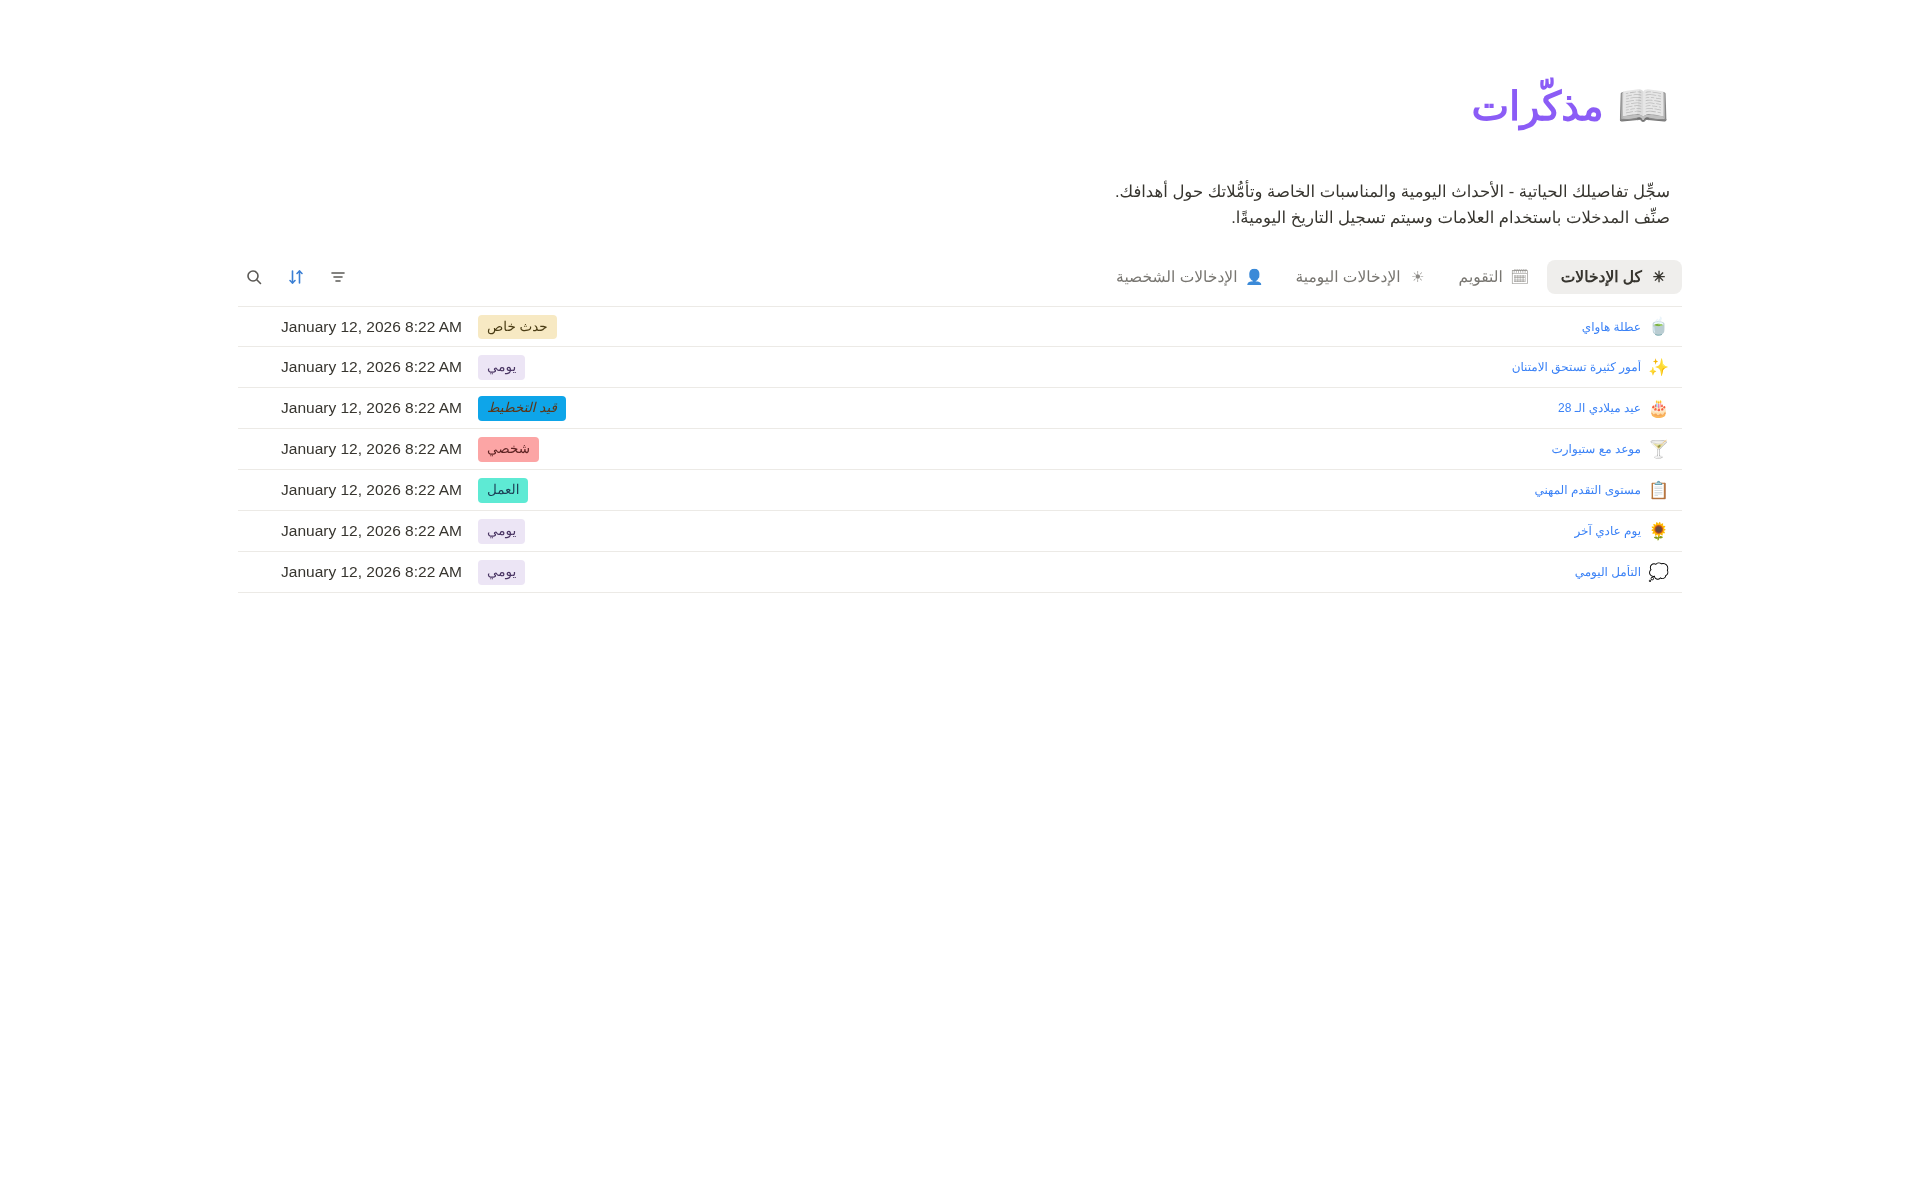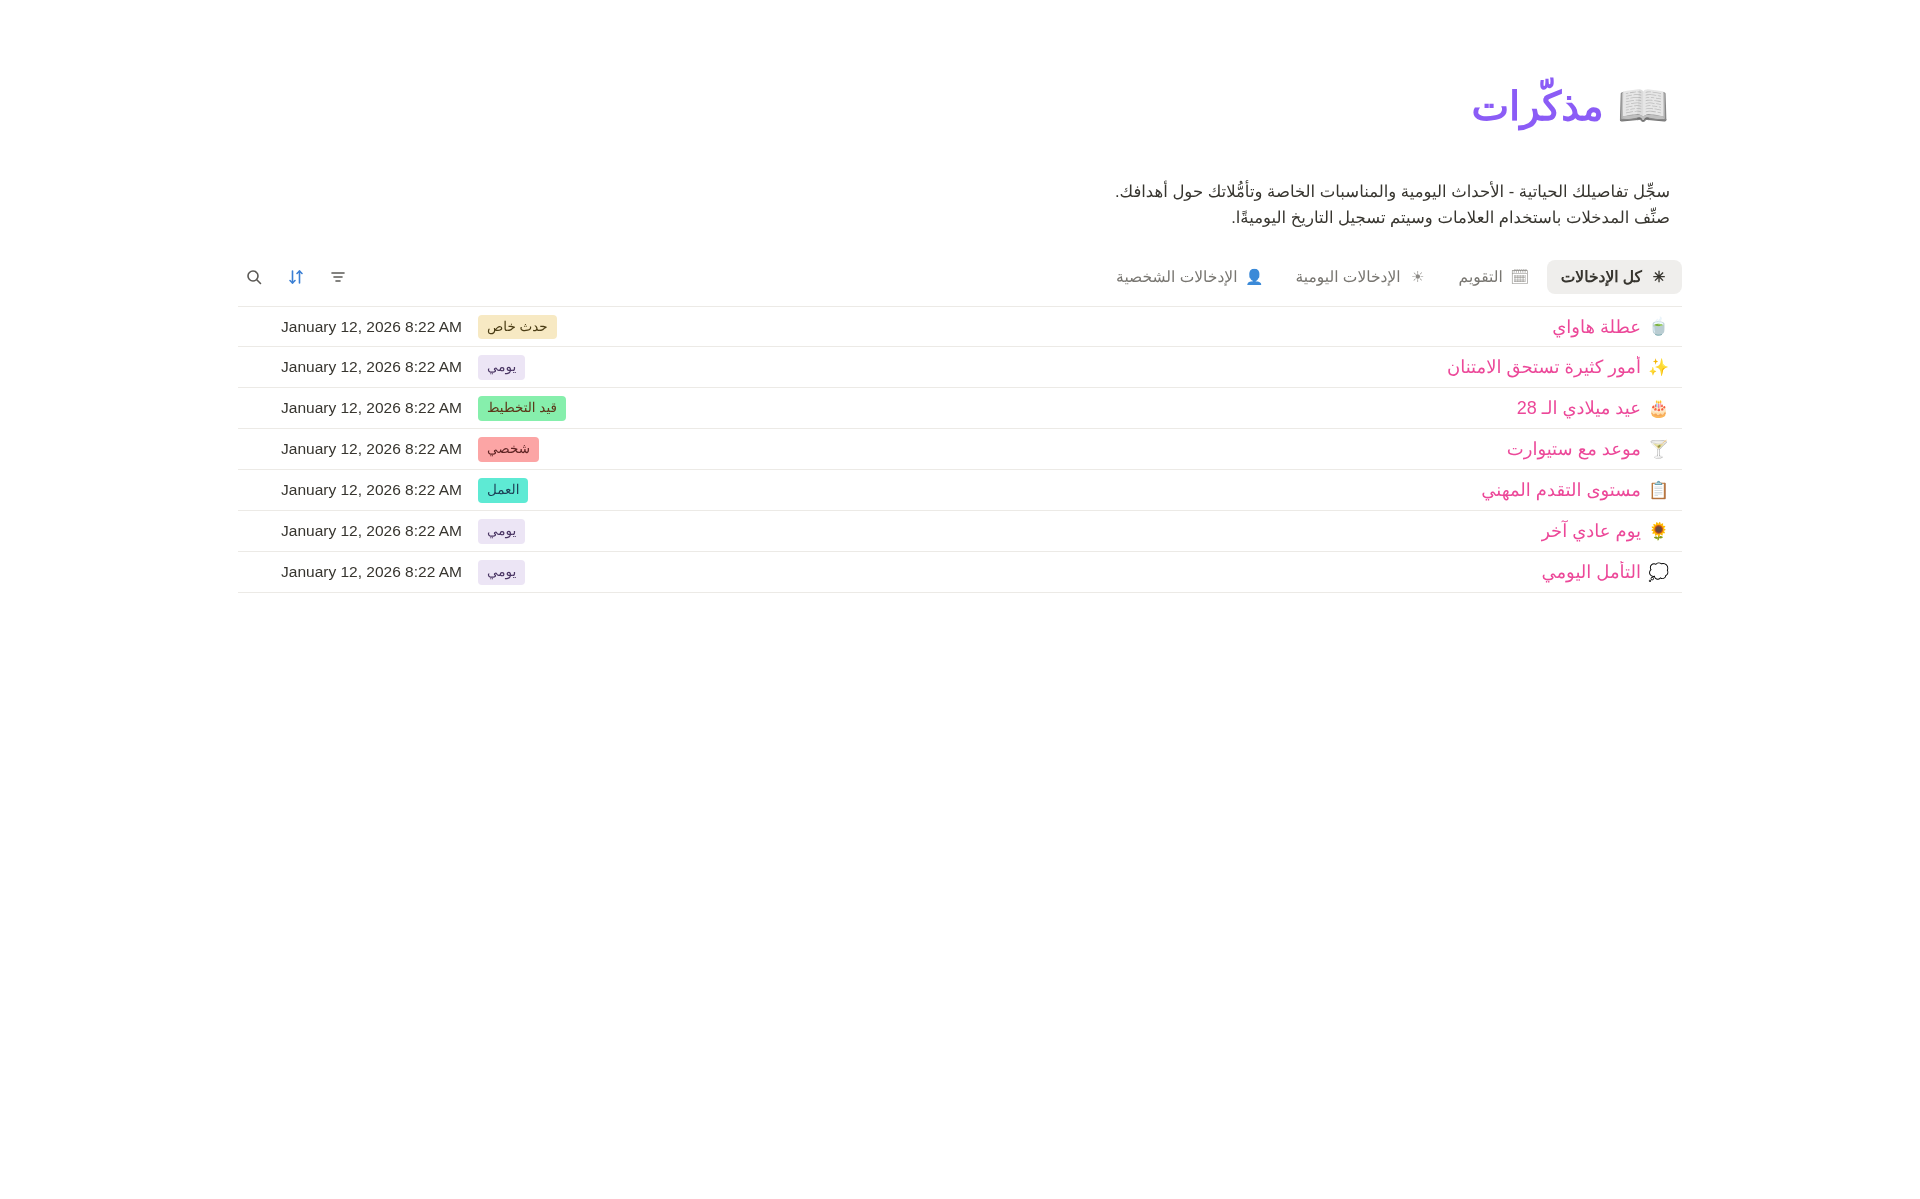--- a/index.html
+++ b/index.html
@@ -153,22 +153,22 @@
     gap: 9px;
     min-width: 0;
   }
   .row-emoji {
     font-size: 17px;
     line-height: 1;
     width: 20px;
     text-align: center;
   }
   .row-title {
-    font-size: 18px;
-    color: #ec4899;
+    font-size: 12px;
+    color: #3b82f6;
     white-space: nowrap;
     overflow: hidden;
     text-overflow: ellipsis;
   }
   .row-right {
     display: flex;
     flex-direction: row;
     align-items: center;
     gap: 16px;
     flex-shrink: 0;
@@ -274,21 +274,21 @@
           <span class="date">January 12, 2026 8:22 AM</span>
         </div>
       </div>
 
       <div class="row">
         <div class="row-left">
           <span class="row-emoji">🎂</span>
           <span class="row-title">عيد ميلادي الـ 28</span>
         </div>
         <div class="row-right">
-          <span class="tag" style="background:#86efac;color:#5c3618;">قيد التخطيط</span>
+          <span class="tag" style="background:#0ea5e9;color:#5c3618;font-style:italic;">قيد التخطيط</span>
           <span class="date">January 12, 2026 8:22 AM</span>
         </div>
       </div>
 
       <div class="row">
         <div class="row-left">
           <span class="row-emoji">🍸</span>
           <span class="row-title">موعد مع ستيوارت</span>
         </div>
         <div class="row-right">

